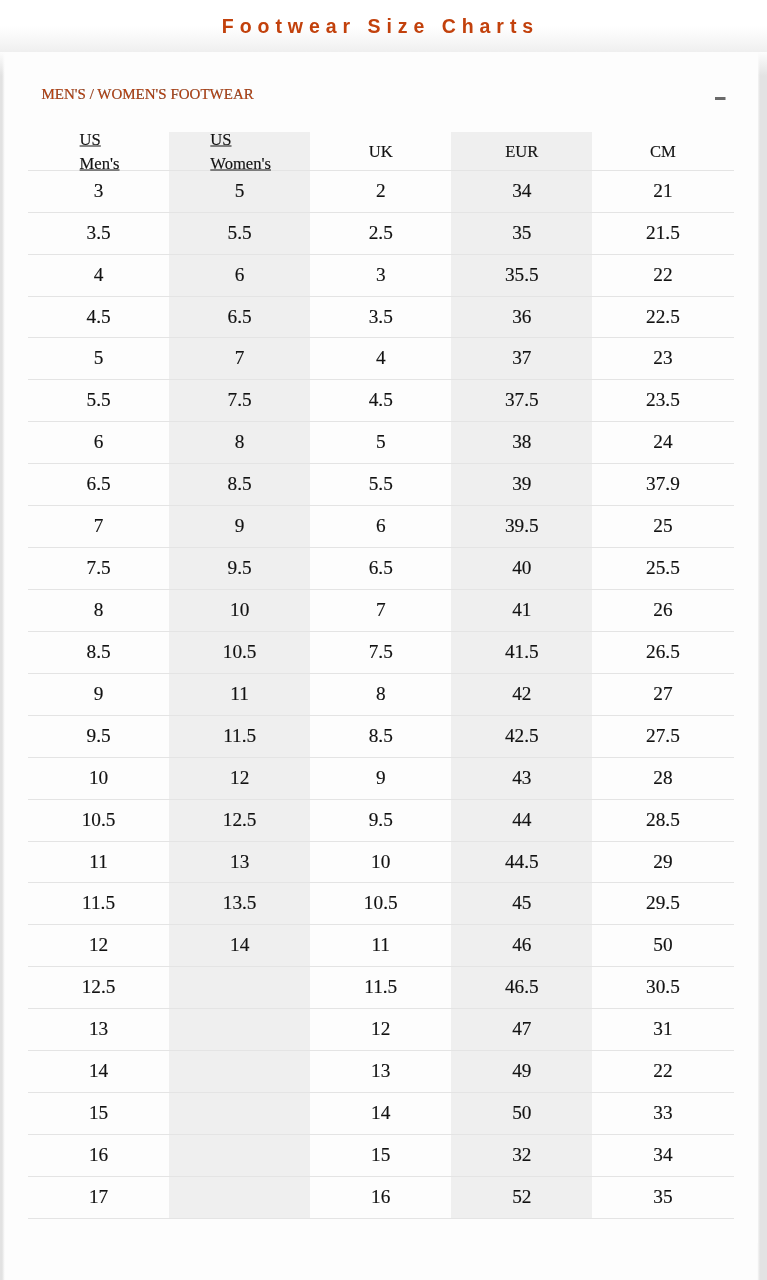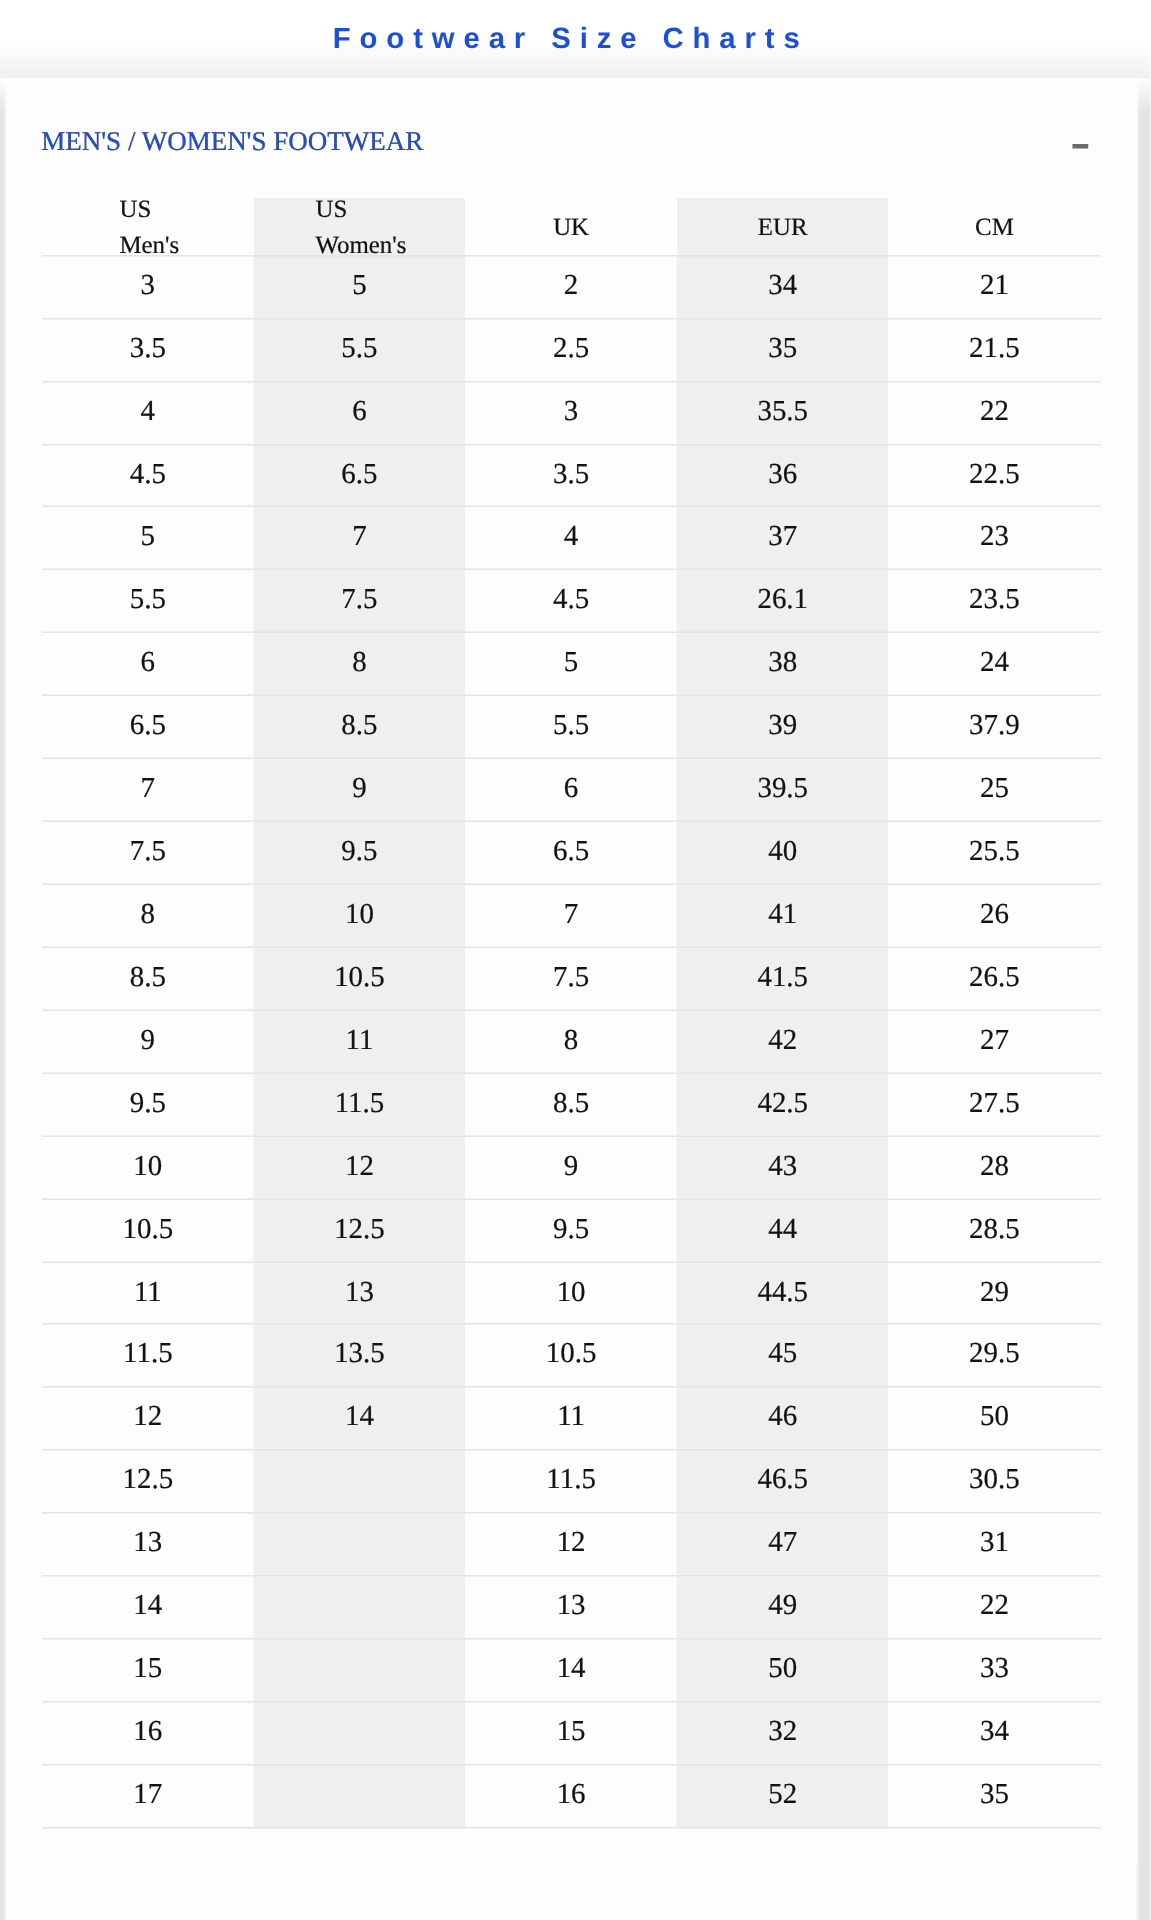--- a/index.html
+++ b/index.html
@@ -28,21 +28,21 @@
     width: 767px;
     height: 52px;
     line-height: 52px;
     text-align: center;
     font-family: "Liberation Sans", sans-serif;
     font-weight: bold;
     font-size: 19.5px;
     letter-spacing: 5.95px;
     padding-right: 6px;
     box-sizing: border-box;
-    color: #1d4ed8;
+    color: #c2410c;
     background: transparent;
   }
   .topband {
     position: absolute;
     left: 0;
     top: 0;
     width: 767px;
     height: 52px;
     background: linear-gradient(to bottom, #ffffff 0px, #ffffff 26px, #f7f7f7 40px, #efefef 52px);
   }
@@ -81,25 +81,25 @@
     width: 753px;
     background: #fdfdfd;
     padding-bottom: 24px;
   }
   .panel-head {
     height: 79.7px;
     position: relative;
   }
   .panel-head-title {
     position: absolute;
-    left: 23px;
+    left: 37px;
     top: 31px;
     font-family: "Liberation Serif", serif;
-    font-size: 18px;
-    color: #1d4ed8;
+    font-size: 15px;
+    color: #c2410c;
     line-height: 22px;
     -webkit-text-stroke: 0.15px #111111;
   }
   .collapse-toggle {
     position: absolute;
     left: 706.7px;
     top: 36.7px;
     width: 18px;
     height: 12px;
   }
@@ -134,21 +134,21 @@
   table.size-table thead th .hdrwrap {
     position: absolute;
     left: 50%;
     top: 50%;
     transform: translate(-50%, calc(-50% + 0.5px));
     display: inline-block;
     text-align: left;
     white-space: nowrap;
   }
   table.size-table thead th.single .hdrwrap { text-align: center; }
-  table.size-table thead th:not(.single) .hdrwrap { padding-left: 2px; }
+  table.size-table thead th:not(.single) .hdrwrap { padding-left: 2px; text-decoration: underline; }
   table.size-table thead th .l1 { display:block; line-height: 24px; }
   table.size-table thead th .l2 { display:block; line-height: 24px; }
   table.size-table thead th.single .hdrwrap { line-height: 24px; }
   td.shade, th.shade { background: #efefef; }
 </style>
 </head>
 <body>
 
 <div class="page">
   <div class="pagebg"></div>
@@ -230,21 +230,21 @@
             <td>5</td>
             <td class="shade">7</td>
             <td>4</td>
             <td class="shade">37</td>
             <td>23</td>
           </tr>
           <tr>
             <td>5.5</td>
             <td class="shade">7.5</td>
             <td>4.5</td>
-            <td class="shade">26.1</td>
+            <td class="shade">37.5</td>
             <td>23.5</td>
           </tr>
           <tr>
             <td>6</td>
             <td class="shade">8</td>
             <td>5</td>
             <td class="shade">38</td>
             <td>24</td>
           </tr>
           <tr>

